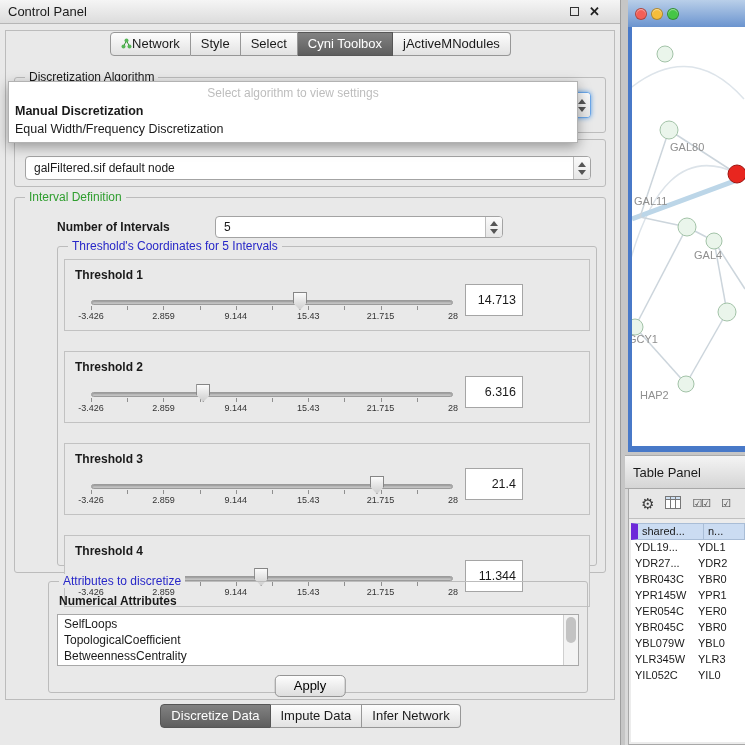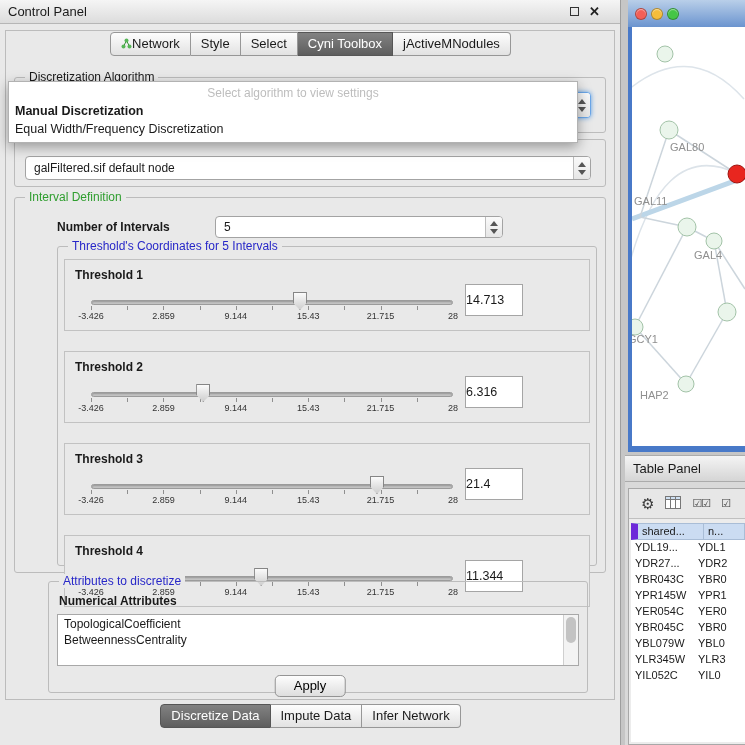--- a/index.html
+++ b/index.html
@@ -48,21 +48,21 @@
   .th-list{position:absolute;left:0;right:0;top:12px;display:flex;flex-direction:column;gap:20px;padding:0 6px}
   .th-panel{position:relative;height:72px;border:1px solid #c2c2c2;background:#e9e9e9}
   .th-label{position:absolute;left:10px;top:8px;font-weight:bold;font-size:12px}
   .th-sliderzone{position:absolute;left:26px;width:362px;top:28px;height:40px}
   .th-track{position:absolute;left:0;right:0;top:12px;height:5px;background:#c7c7c7;border:1px solid #9b9b9b;border-radius:3px;box-shadow:inset 0 1px 2px rgba(0,0,0,.25)}
   .th-ticks{position:absolute;left:0;right:0;top:18px;height:4px;background:repeating-linear-gradient(90deg,#8f8f8f 0,#8f8f8f 1px,transparent 1px,transparent 10%)}
   .th-thumb{position:absolute;top:4px;width:14px;height:18px;background:linear-gradient(#fbfbfb,#cfcfcf);border:1px solid #858585;clip-path:polygon(0 0,100% 0,100% 60%,50% 100%,0 60%)}
   .th-scale{position:absolute;left:0;right:0;top:23px;height:14px}
   .th-scale .mark{position:absolute;transform:translateX(-50%);font-size:9px;color:#333;white-space:nowrap}
   .th-valuebox{position:absolute;left:400px;width:58px;top:24px;height:32px;background:#fff;border:1px solid #a5a5a5;display:flex;align-items:center}
-  .th-value{flex:1;text-align:left;padding-right:6px;font-size:12.5px}
+  .th-value{flex:1;text-align:right;padding-right:6px;font-size:12.5px}
 
   
   .attr-listbox{position:absolute;left:8px;right:8px;top:32px;height:52px;background:#fff;border:1px solid #a8a8a8;overflow:hidden}
   .attr-items{position:absolute;left:0;top:1px;right:15px}
   .attr-item{font-size:12px;line-height:16px;padding:0 6px;white-space:nowrap}
   .attr-scrollbar{position:absolute;right:0;top:0;bottom:0;width:15px;background:#f3f3f3;border-left:1px solid #cfcfcf}
   .attr-scrollthumb{position:absolute;left:2px;top:2px;width:10px;height:26px;background:#c3c3c3;border-radius:5px}
 
   .apply-btn{position:absolute;left:50%;transform:translateX(-50%);top:644px;padding:2px 18px 3px;font-size:13px;background:linear-gradient(#fdfdfd,#dedede);border:1px solid #949494;border-radius:5px;cursor:default}
 
@@ -71,21 +71,21 @@
   
   .net-window{position:absolute;left:628px;top:0;width:117px;height:452px;background:#4879c8}
   .net-titlebar{position:absolute;left:0;top:0;right:0;height:27px;background:linear-gradient(#b9cfe9,#6b94cf);display:flex;align-items:center;gap:4px;padding-left:7px}
   .light{width:12px;height:12px;border-radius:50%;border:1px solid rgba(0,0,0,.28);box-shadow:inset 0 1px 1px rgba(255,255,255,.5)}
   .light.red{background:#f35f57}.light.yellow{background:#f6bd3a}.light.green{background:#45c646}
   .net-canvas{position:absolute;left:4px;top:27px;right:0;bottom:6px;background:#fff;overflow:hidden}
   .net-label{position:absolute;font-size:11px;color:#8f8f8f;white-space:nowrap}
 
   
   .table-panel{position:absolute;left:625px;top:455px;width:120px;height:290px;background:#d9d9d9}
-  .tp-header{height:27px;background:linear-gradient(#f4f4f4,#d5d5d5);border-top:1px solid #ababab;border-bottom:1px solid #ababab;display:flex;align-items:center;padding-left:8px;font-size:13px}
+  .tp-header{height:34px;background:linear-gradient(#f4f4f4,#d5d5d5);border-top:1px solid #ababab;border-bottom:1px solid #ababab;display:flex;align-items:center;padding-left:8px;font-size:13px}
   .tp-body{position:absolute;left:3px;top:33px;right:0;bottom:0;background:#ececec;border:1px solid #a8a8a8;border-right:none}
   .tp-toolbar{height:30px;display:flex;align-items:center;gap:11px;padding-left:12px;border-bottom:1px solid #c0c0c0;background:#e7e7e7;overflow:hidden}
   .tb-icon{font-size:15px;color:#3a3a3a;line-height:1;white-space:nowrap}
   .tb-icon.checks{font-size:11px;letter-spacing:-1px}
   .tp-table{position:absolute;left:2px;top:34px;right:0;bottom:2px;background:#fff;overflow:hidden;font-size:11px}
   .tp-colheads{display:flex;height:17px}
   .tp-colhead{background:#cbdcf2;border:1px solid #a9bdd6;border-left:none;padding:1px 4px;overflow:hidden;white-space:nowrap}
   .tp-colhead.c1{width:73px;border-left:7px solid #6d28d9}
   .tp-colhead.c2{flex:1}
   .tp-row{display:flex;height:16px}
@@ -254,20 +254,21 @@
   </div>
             </div>
         </div>
       </div>
 
       <div class="group" style="left:42px;top:550px;width:540px;height:112px">
         <span class="group-title gt-blue">Attributes to discretize</span>
         <span class="bold" style="position:absolute;left:10px;top:12px">Numerical Attributes</span>
         <div class="attr-listbox">
           <div class="attr-items">
+              <div class="attr-item">SelfLoops</div>
               <div class="attr-item">TopologicalCoefficient</div>
               <div class="attr-item">BetweennessCentrality</div>
             </div>
           <div class="attr-scrollbar">
             <div class="attr-scrollthumb"></div>
           </div>
         </div>
       </div>
 
       <button class="apply-btn">Apply</button>

